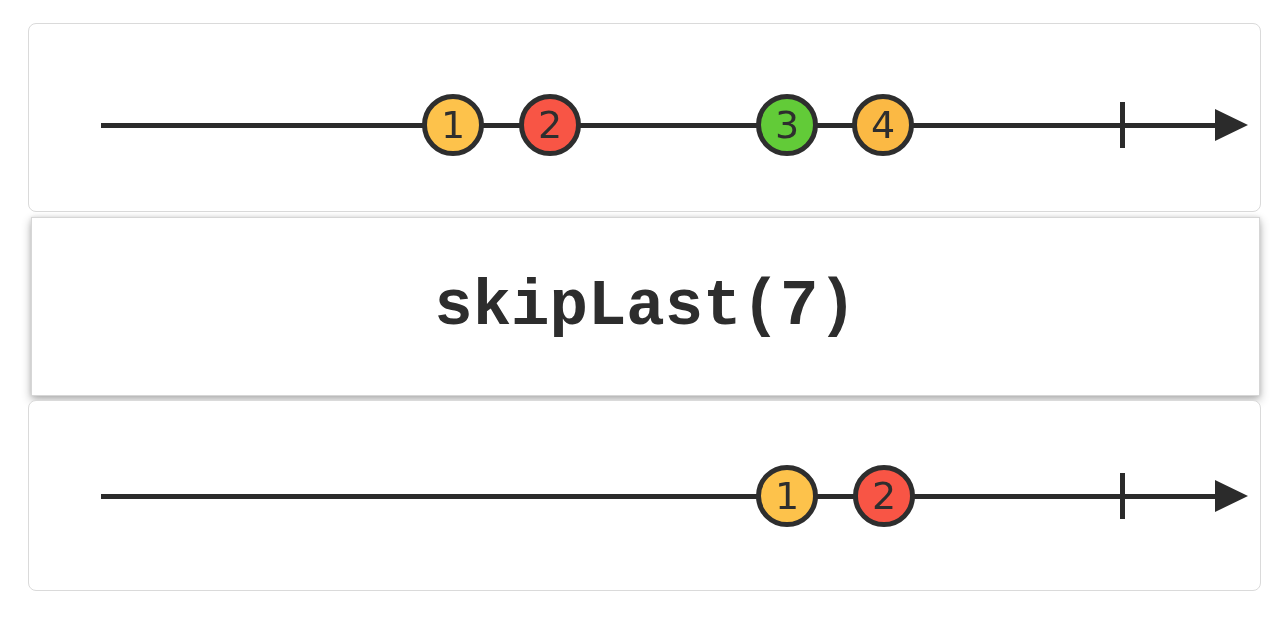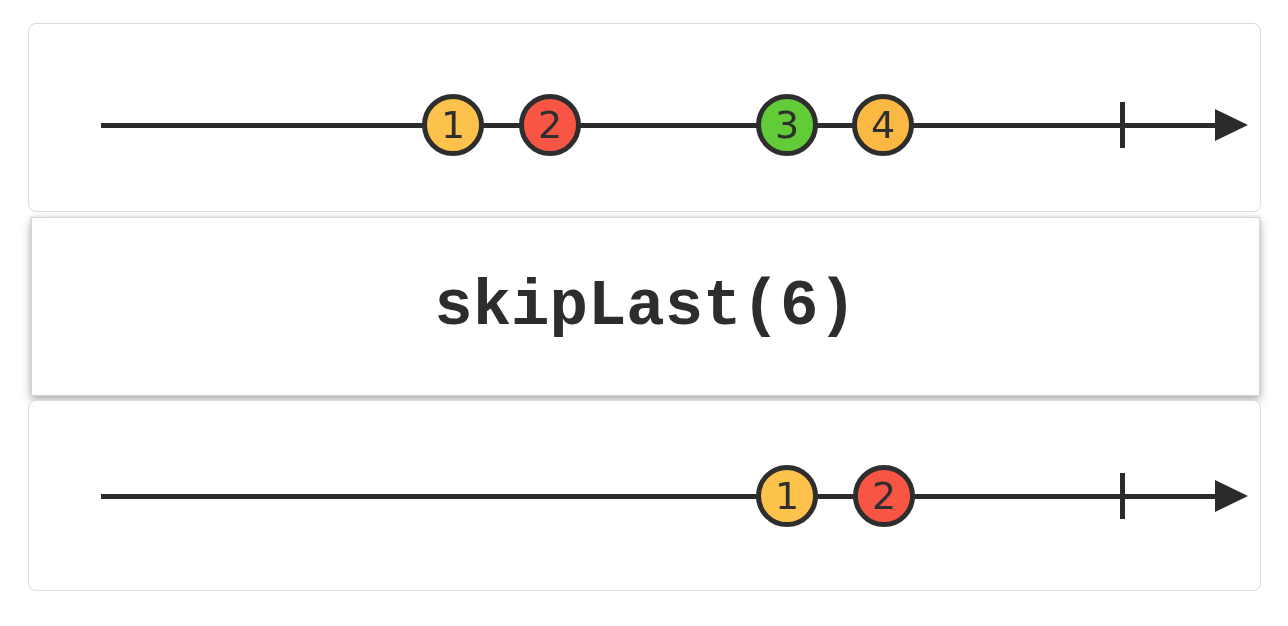--- a/index.html
+++ b/index.html
@@ -77,21 +77,21 @@
     <div class="tl-complete" id="input-complete" style="top: 78px; left: 1091px;"></div>
     <div id="input-marbles">
         <div class="marble" style="left: 393px; top: 70px; background: rgb(253, 194, 75);">1</div>
         <div class="marble" style="left: 490px; top: 70px; background: rgb(248, 85, 69);">2</div>
         <div class="marble" style="left: 727px; top: 70px; background: rgb(98, 203, 56);">3</div>
         <div class="marble" style="left: 823px; top: 70px; background: rgb(251, 185, 68);">4</div>
       </div>
   </div>
 
   <div class="op-box">
-    <span class="op-label">skipLast(6)</span>
+    <span class="op-label">skipLast(7)</span>
   </div>
 
   <div class="panel" id="output-panel">
     <div class="tl-line" style="top:93px;"></div>
     <div class="tl-arrowhead" style="top:79px;"></div>
     <div class="tl-complete" id="output-complete" style="top: 72px; left: 1091px;"></div>
     <div id="output-marbles">
         <div class="marble" style="left: 727px; top: 64px; background: rgb(253, 194, 75);">1</div>
         <div class="marble" style="left: 824px; top: 64px; background: rgb(248, 85, 69);">2</div>
       </div>

